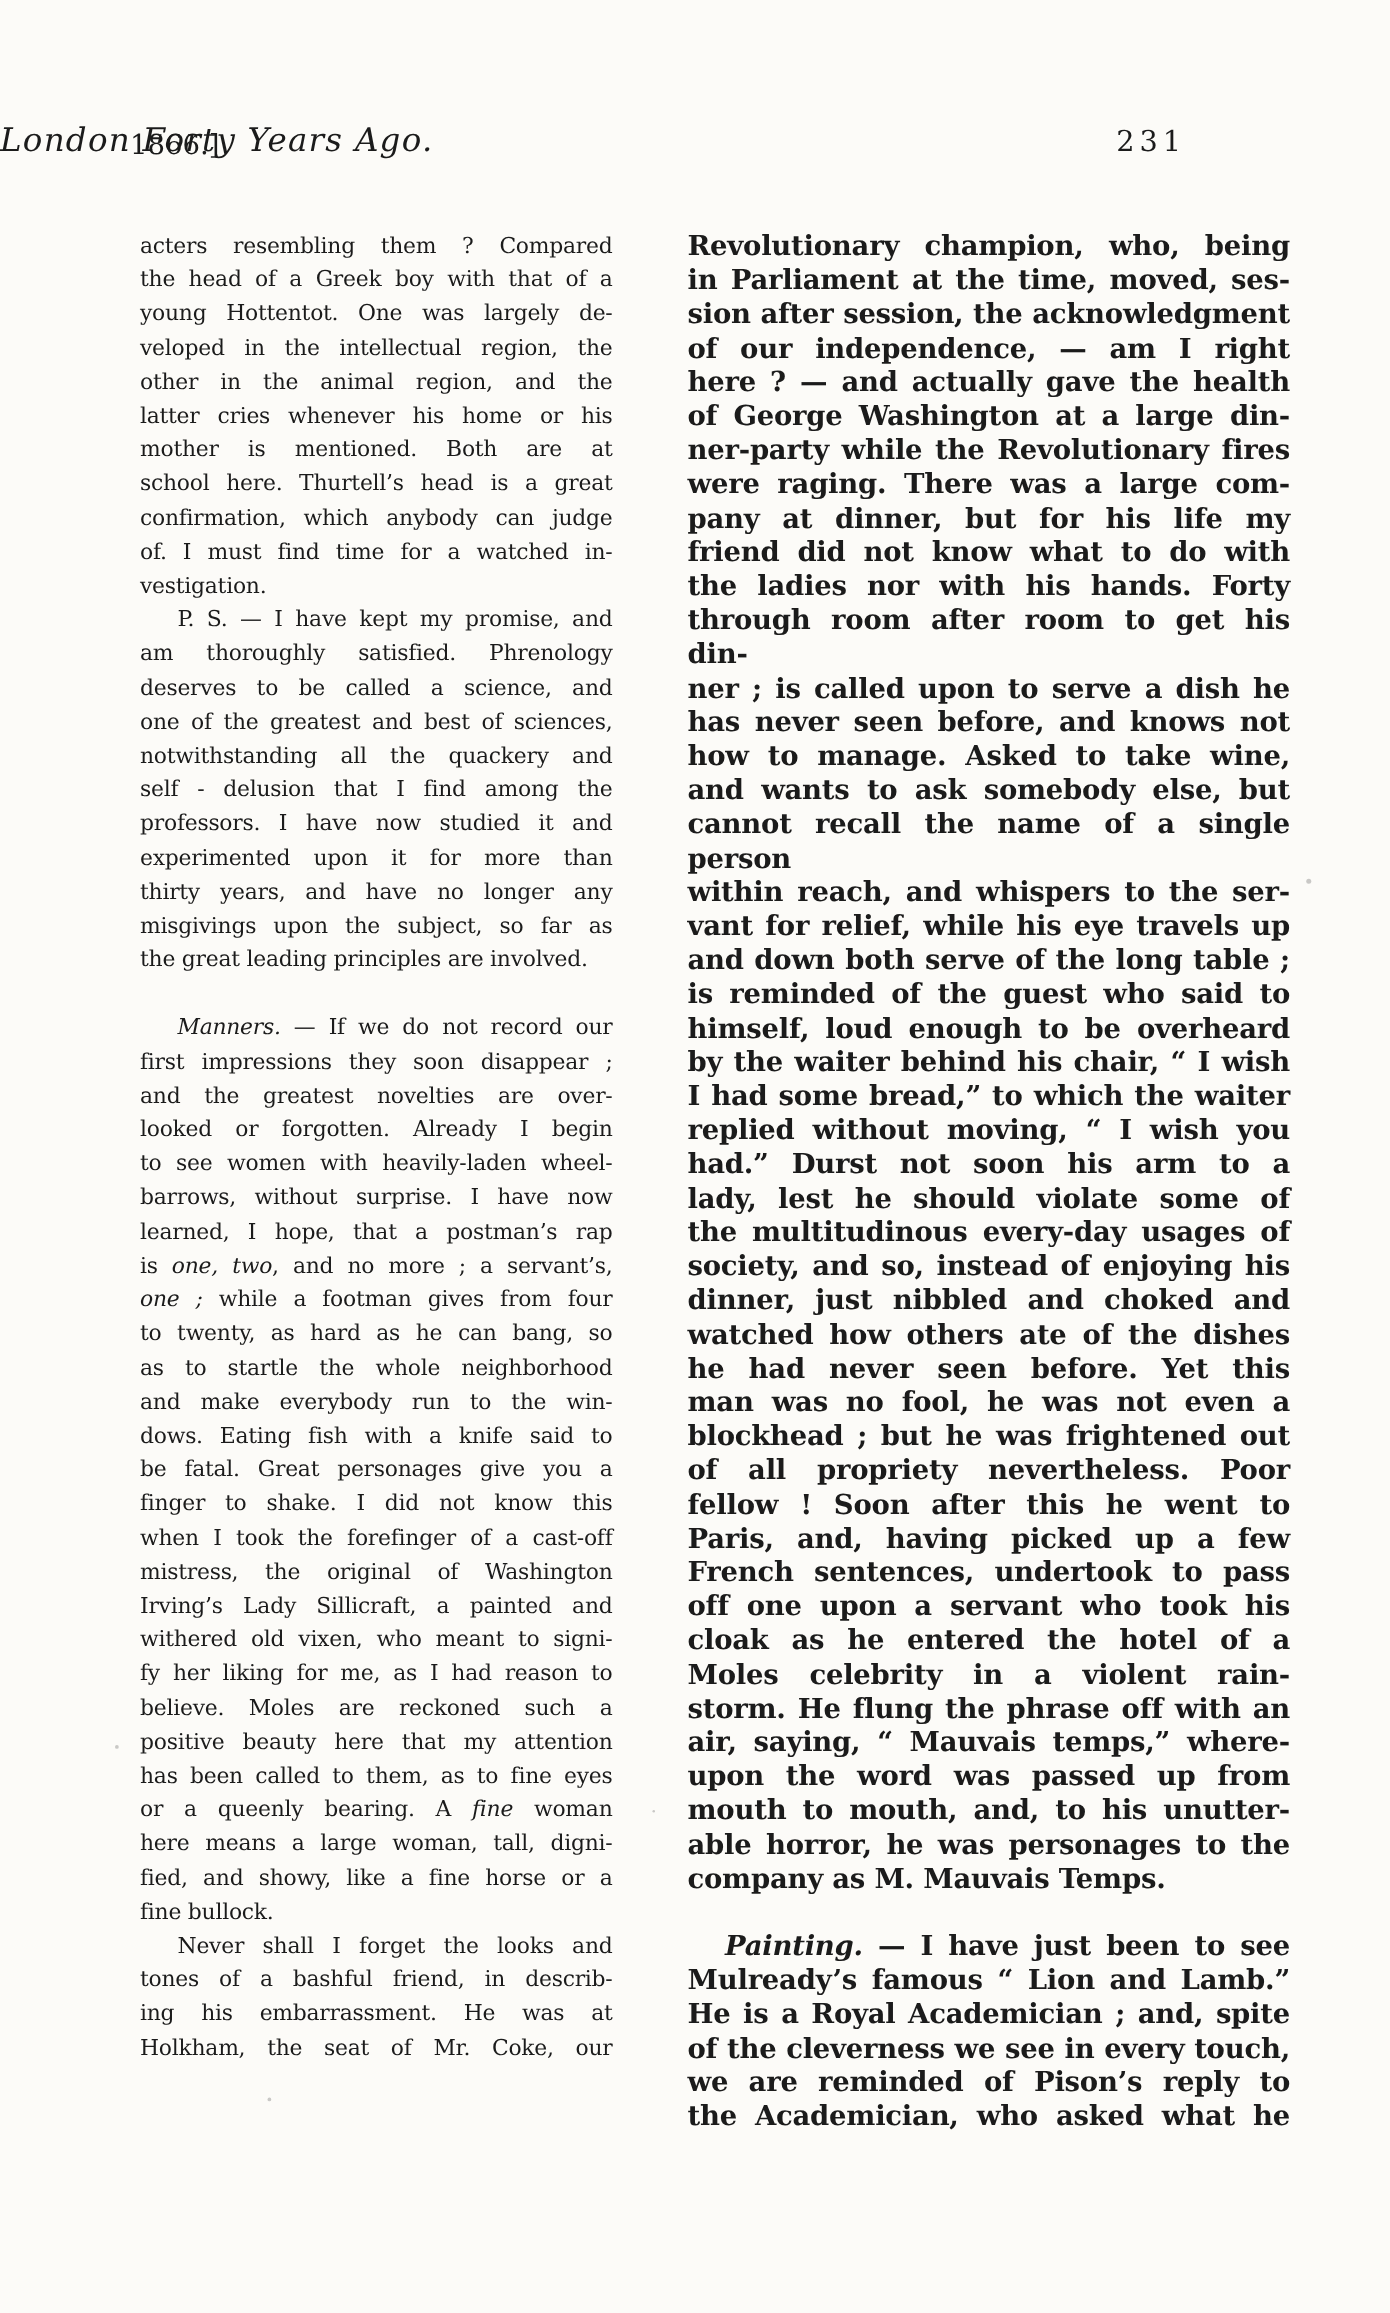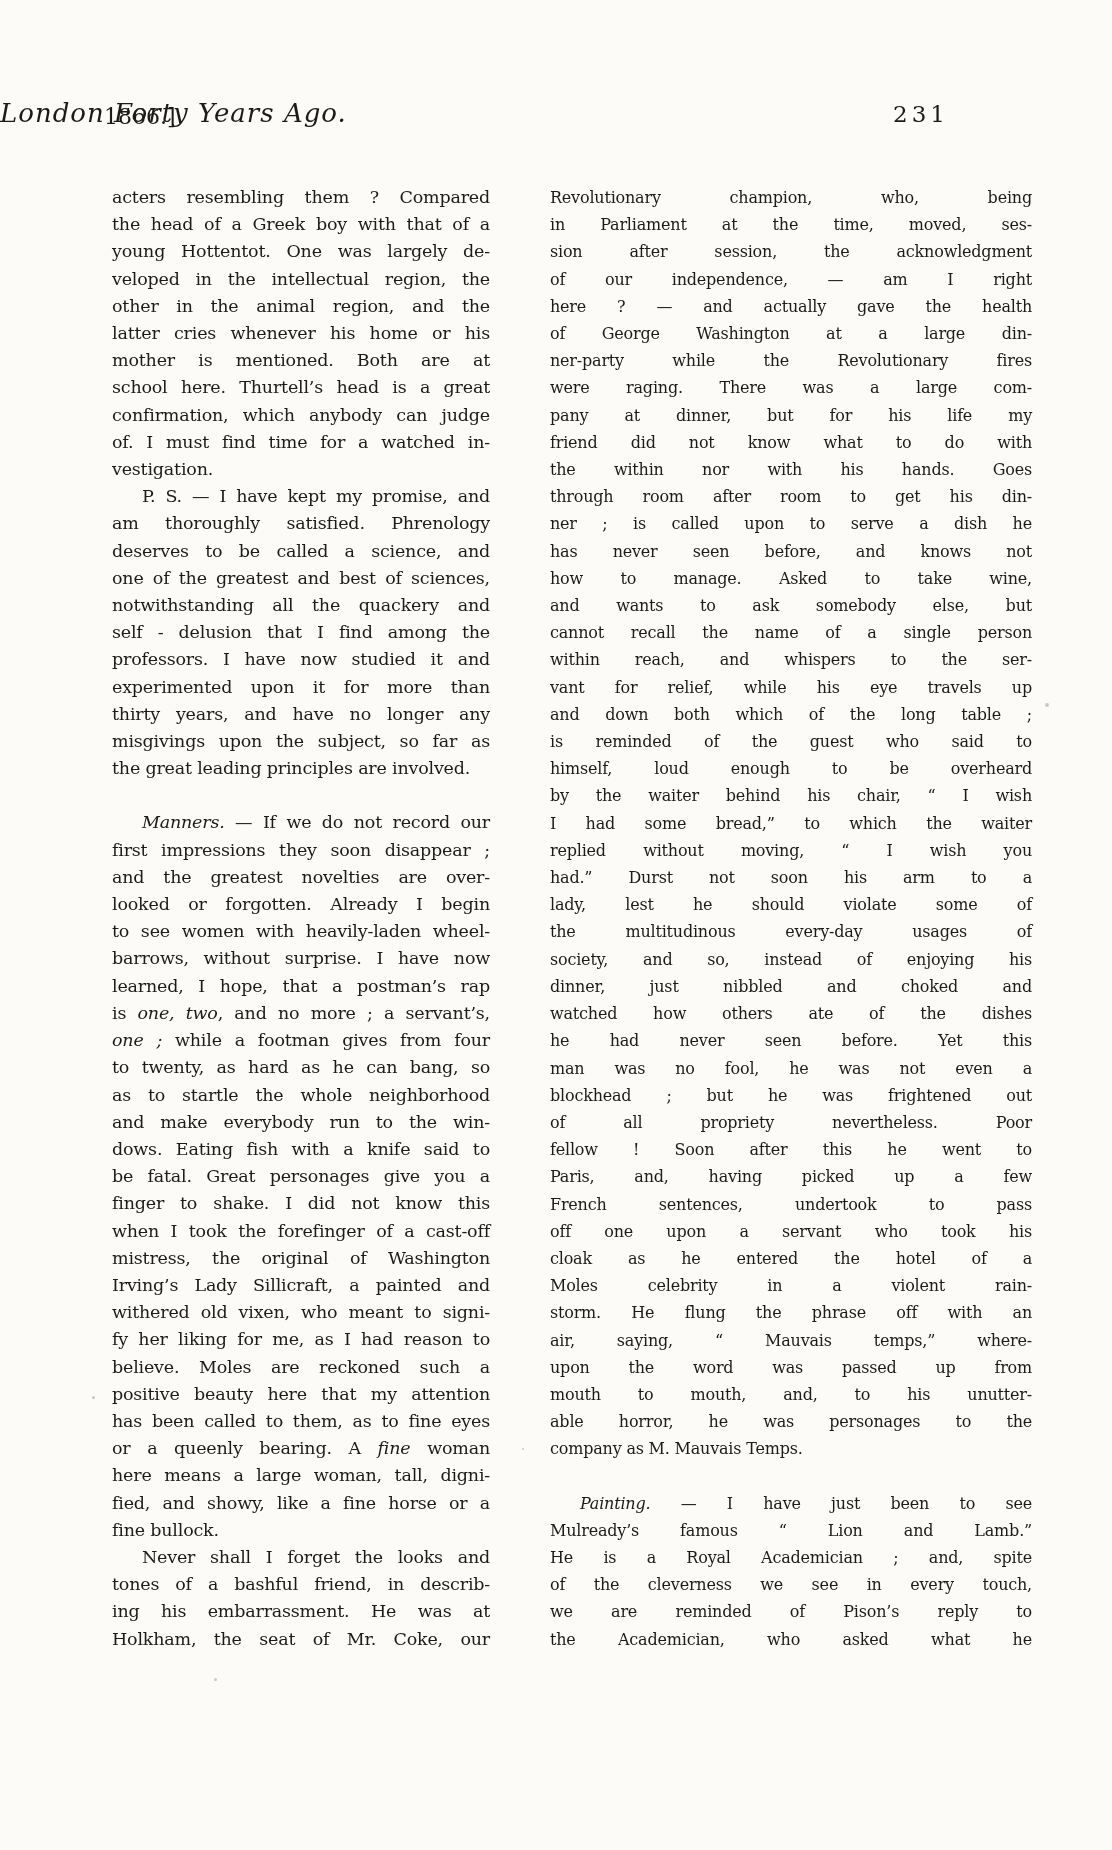--- a/index.html
+++ b/index.html
@@ -13,21 +13,21 @@
   }
   .page{position:absolute;inset:0;}
   .hdr-year{position:absolute;left:104px;top:104px;font-size:22px;text-align:center;}
   .hdr-title{
     position:absolute;left:0;top:98px;width:1010px;
     text-align:left;font-style:italic;font-size:26px;letter-spacing:1px;
   }
   .hdr-page{position:absolute;left:893px;top:101px;font-size:23px;letter-spacing:4px;}
   .col{position:absolute;top:184px;}
   .col-left{left:112px;width:378px;font-size:17.5px;letter-spacing:-0.2px;}
-  .col-right{left:550px;width:482px;font-size:16px;letter-spacing:-0.2px;}
+  .col-right{left:550px;width:482px;font-size:22px;letter-spacing:-0.2px;font-weight:bold;}
   .line{
     line-height:27.2px;
     text-align:justify;
     text-align-last:justify;
   }
   .line.flush{text-align-last:left;}
   .line.indent{text-indent:30px;}
   .block.gap{margin-top:27px;}
   .it{font-style:italic;}
   .speck{position:absolute;background:rgba(70,70,70,.28);border-radius:50%;}
@@ -112,30 +112,30 @@
         <div class="line">Revolutionary champion, who, being</div>
         <div class="line">in Parliament at the time, moved, ses-</div>
         <div class="line">sion after session, the acknowledgment</div>
         <div class="line">of our independence, — am I right</div>
         <div class="line">here ? — and actually gave the health</div>
         <div class="line">of George Washington at a large din-</div>
         <div class="line">ner-party while the Revolutionary fires</div>
         <div class="line">were raging.  There was a large com-</div>
         <div class="line">pany at dinner, but for his life my</div>
         <div class="line">friend did not know what to do with</div>
-        <div class="line">the within nor with his hands.  Goes</div>
+        <div class="line">the ladies nor with his hands.  Forty</div>
         <div class="line">through room after room to get his din-</div>
         <div class="line">ner ; is called upon to serve a dish he</div>
         <div class="line">has never seen before, and knows not</div>
         <div class="line">how to manage.  Asked to take wine,</div>
         <div class="line">and wants to ask somebody else, but</div>
         <div class="line">cannot recall the name of a single person</div>
         <div class="line">within reach, and whispers to the ser-</div>
         <div class="line">vant for relief, while his eye travels up</div>
-        <div class="line">and down both which of the long table ;</div>
+        <div class="line">and down both serve of the long table ;</div>
         <div class="line">is reminded of the guest who said to</div>
         <div class="line">himself, loud enough to be overheard</div>
         <div class="line">by the waiter behind his chair, “ I wish</div>
         <div class="line">I had some bread,” to which the waiter</div>
         <div class="line">replied without moving, “ I wish you</div>
         <div class="line">had.”  Durst not soon his arm to a</div>
         <div class="line">lady, lest he should violate some of</div>
         <div class="line">the multitudinous every-day usages of</div>
         <div class="line">society, and so, instead of enjoying his</div>
         <div class="line">dinner, just nibbled and choked and</div>

